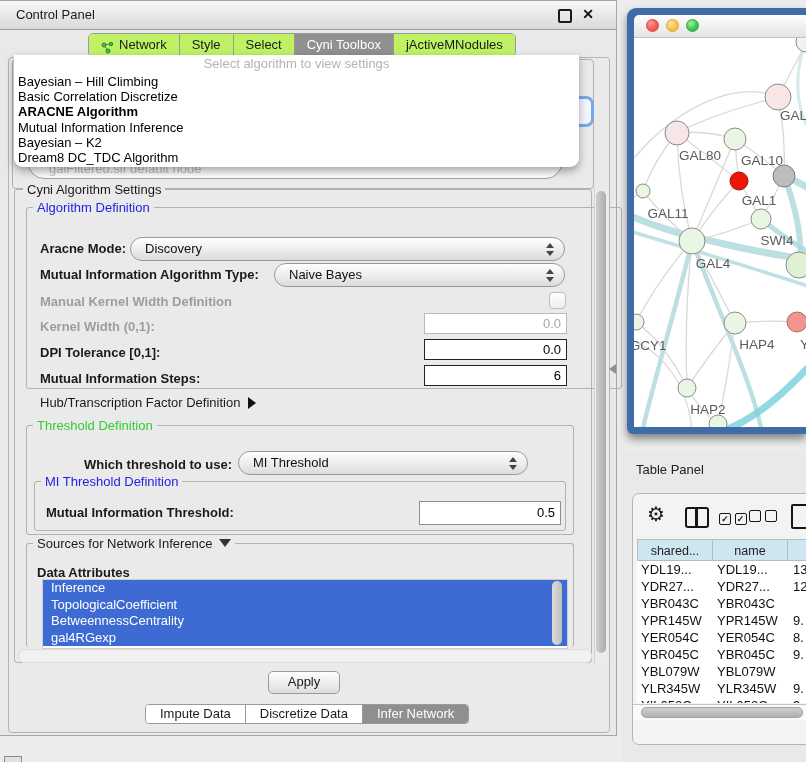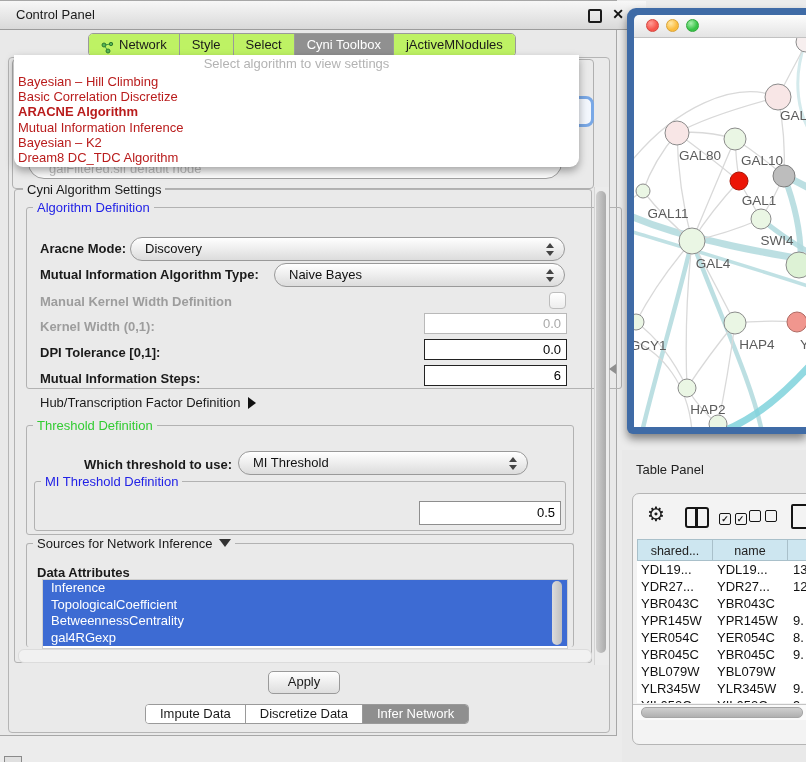--- a/index.html
+++ b/index.html
@@ -5,21 +5,21 @@
   html,body{margin:0;padding:0;background:#ececec;}
   #screen{position:relative;width:806px;height:762px;overflow:hidden;
           font-family:"Liberation Sans",sans-serif;font-size:13px;color:#1a1a1a;
           background:#ececec;}
   .abs{position:absolute;}
 
   
   .control-window{left:0;top:4;width:617px;height:736px;background:#e9e9e9;
     border:1px solid #a7a7a7;border-left:none;box-sizing:border-box;}
   .cw-titlebar{left:0;top:0;width:100%;height:28px;
-    background:linear-gradient(#f7f7f7,#d9d9d9);border-bottom:1px solid #9c9c9c;padding-left:30px;}
+    background:linear-gradient(#f7f7f7,#d9d9d9);border-bottom:1px solid #9c9c9c;}
   .cw-title{left:16px;top:0;height:28px;line-height:28px;font-size:13px;color:#1a1a1a;}
   .float-icon{right:44px;top:8px;width:10px;height:10px;border:2px solid #1a1a1a;
     border-radius:2px;position:absolute;}
   .close-icon{right:22px;top:5px;font-size:14px;font-weight:bold;color:#111;position:absolute;}
 
   
   .tabbar{left:88px;top:32px;height:22px;display:flex;border:1px solid #9a9a9a;
     border-radius:5px;overflow:hidden;background:#fff;}
   .tab{height:22px;line-height:22px;padding:0 12px;background:#bef264;color:#1a1a1a;
     border-right:1px solid #9a9a9a;display:flex;align-items:center;gap:5px;}
@@ -36,21 +36,21 @@
     border-radius:16px;background:#fdfdfd;overflow:hidden;}
   .hidden-combo span{display:block;margin:22px 0 16px 20px;line-height:13px;color:#bdbdbd;}
   .focused-combo{left:567px;top:95px;width:21px;height:25px;border:3px solid #79a8e6;
     border-radius:8px;background:#f3f7fd;}
 
   
   .dropdown-overlay{left:14px;top:54px;width:565px;height:112px;background:#fff;
     border-radius:0 0 9px 9px;box-shadow:0 4px 9px rgba(0,0,0,.35);z-index:30;}
   .dd-prompt{margin-top:1px;text-align:center;color:#b3b3b3;line-height:16px;}
   .dd-items{margin-top:2px;}
-  .dd-item{line-height:15.2px;padding-left:4px;color:#b91c1c;}
+  .dd-item{line-height:15.2px;padding-left:4px;color:#000000;}
   .dd-item.bold{font-weight:bold;}
 
   
   .groupbox{border:1px solid #b2b2b2;border-radius:3px;box-sizing:border-box;}
   .gtitle{position:absolute;top:-8px;background:#eaeaea;padding:0 4px;line-height:15px;}
   .gtitle.blue{color:#2222e6;}
   .gtitle.green{color:#33cc33;}
 
   .lbl{position:absolute;white-space:nowrap;}
   .lbl.b{font-weight:bold;}
@@ -242,20 +242,21 @@
     <div class="combo" style="left:238px;top:450px;width:290px;">
       <span class="val">MI Threshold</span>
       <span class="spinners">
           <span class="spin-up" style="display:block;"></span>
           <span class="spin-dn" style="display:block;"></span>
         </span>
     </div>
     <div class="abs groupbox" style="left:34px;top:480px;width:532px;height:50px;">
       <span class="gtitle blue" style="left:6px;">MI Threshold Definition</span>
     </div>
+    <div class="abs lbl b" style="left:46px;top:504px;">Mutual Information Threshold:</div>
     <div class="tfield mid" style="left:419px;top:500px;width:142px;height:24px;line-height:22px;">0.5</div>
 
     <div class="abs groupbox" style="left:26px;top:542px;width:548px;height:104px;border-bottom:none;">
       <span class="gtitle" style="left:6px;"><span>Sources for Network Inference</span><span class="tri-down"></span></span>
     </div>
     <div class="abs lbl b" style="left:37px;top:564px;">Data Attributes</div>
     <div class="attr-list">
         <div class="attr-row">Inference</div>
         <div class="attr-row">TopologicalCoefficient</div>
         <div class="attr-row">BetweennessCentrality</div>

